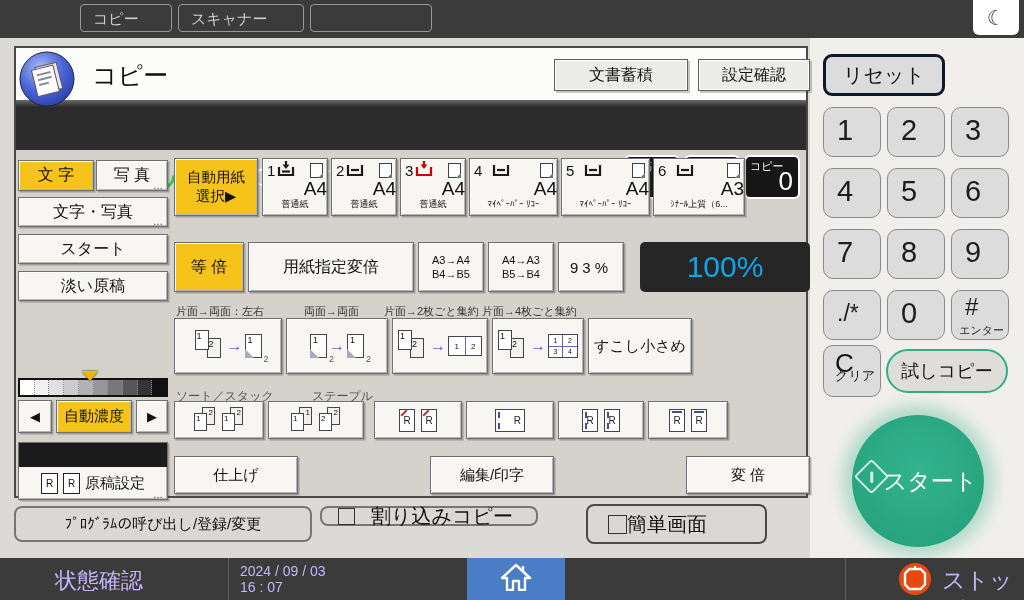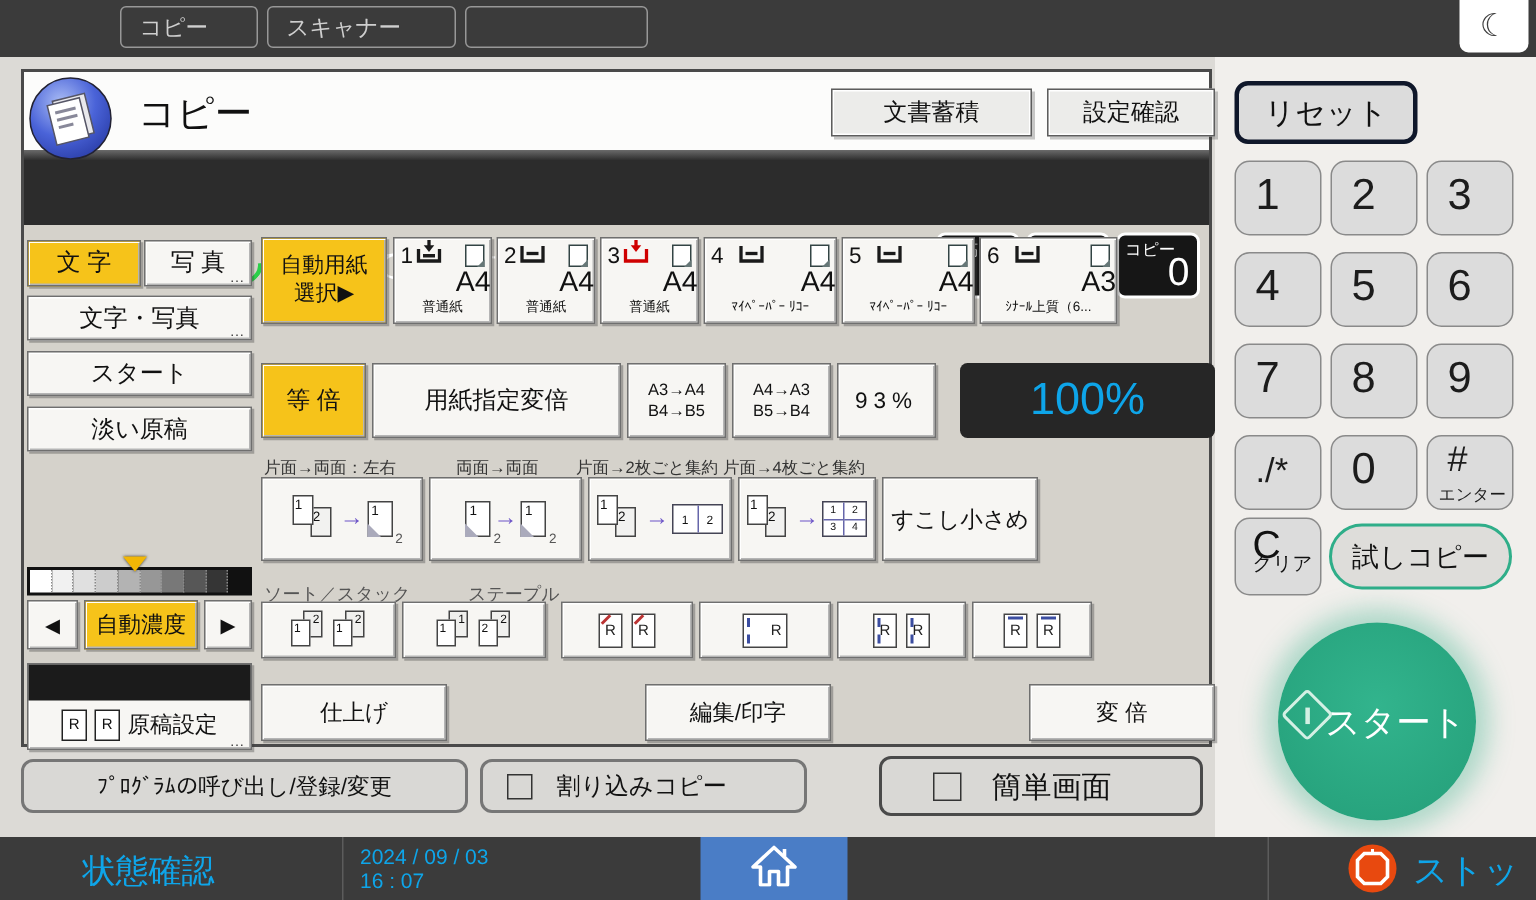--- a/index.html
+++ b/index.html
@@ -111,21 +111,21 @@
   .start{position:absolute;left:852px;top:415px;width:132px;height:132px;border-radius:50%;
       background:radial-gradient(circle at 50% 42%,#32b48d 0%,#27a37d 78%);
       box-shadow:0 0 16px 9px rgba(64,180,142,.38);display:flex;flex-direction:row;
       align-items:center;justify-content:center;color:#fff}
   .dia{width:21px;height:21px;border:2.5px solid #d4f0e4;transform:rotate(45deg);border-radius:3px;
       position:relative;margin-bottom:9px}
   .dia::after{content:'';position:absolute;left:50%;top:50%;width:2.5px;height:11px;background:#d4f0e4;
       transform:translate(-50%,-50%) rotate(-45deg)}
   .start .lbl{font-size:23px}
   
-  .bottombar{position:absolute;left:0;top:558px;width:1024px;height:42px;background:#3b3b3b;color:#0ea5e9}
+  .bottombar{position:absolute;left:0;top:558px;width:1024px;height:42px;background:#3b3b3b;color:#c4b5fd}
   .sb-div{position:absolute;top:0;width:1px;height:42px;background:#5c5c5c}
   .home{position:absolute;left:467px;top:0;width:98px;height:42px;background:#4a7dc6;
       display:flex;align-items:center;justify-content:center}
   
   .rpage{width:15px;height:19px;border:1.5px solid #222;background:#fff;font-size:10px;
       display:flex;align-items:center;justify-content:center;flex:none}
   .gs-top{position:absolute;left:0;top:0;right:0;height:24px;background:#1b1b1b}
   .gs-bot{position:absolute;left:0;top:24px;right:0;bottom:0;display:flex;align-items:center;
       justify-content:center;gap:5px;font-size:15px}
 </style>
@@ -412,25 +412,25 @@
     <span class="stp v-top">R</span>
     <span class="stp v-top">R</span>
   </div>
 
   <div class="b" style="left:158px;top:408px;width:124px;height:38px">仕上げ</div>
   <div class="b" style="left:414px;top:408px;width:124px;height:38px">編集/印字</div>
   <div class="b" style="left:670px;top:408px;width:124px;height:38px">変 倍</div>
 </div>
 
 <div class="pillbtn" style="left:14px;top:506px;width:298px;height:36px">ﾌﾟﾛｸﾞﾗﾑの呼び出し/登録/変更</div>
-<div class="pillbtn" style="left:320px;top:506px;width:218px;height:36px;justify-content:flex-start;padding-left:16px;gap:16px;font-size:16px">
+<div class="pillbtn" style="left:320px;top:506px;width:218px;height:20px;justify-content:flex-start;padding-left:16px;gap:16px;font-size:20px">
   <span class="chk"></span>
   <span>割り込みコピー</span>
 </div>
-<div class="pillbtn" style="left:586px;top:504px;width:216px;height:40px;border-color:#4a4a4a;justify-content:flex-start;padding-left:34px;gap:20px;font-size:20px">
+<div class="pillbtn" style="left:586px;top:504px;width:181px;height:40px;border-color:#4a4a4a;justify-content:flex-start;padding-left:20px;font-size:20px">
   <span class="chk" style="width:17px;height:17px"></span>
   <span>簡単画面</span>
 </div>
 
 <div class="reset">リセット</div>
 
 <div class="key" style="left:823px;top:107px">1</div>
 <div class="key" style="left:887px;top:107px">2</div>
 <div class="key" style="left:951px;top:107px">3</div>
 <div class="key" style="left:823px;top:168px">4</div>

